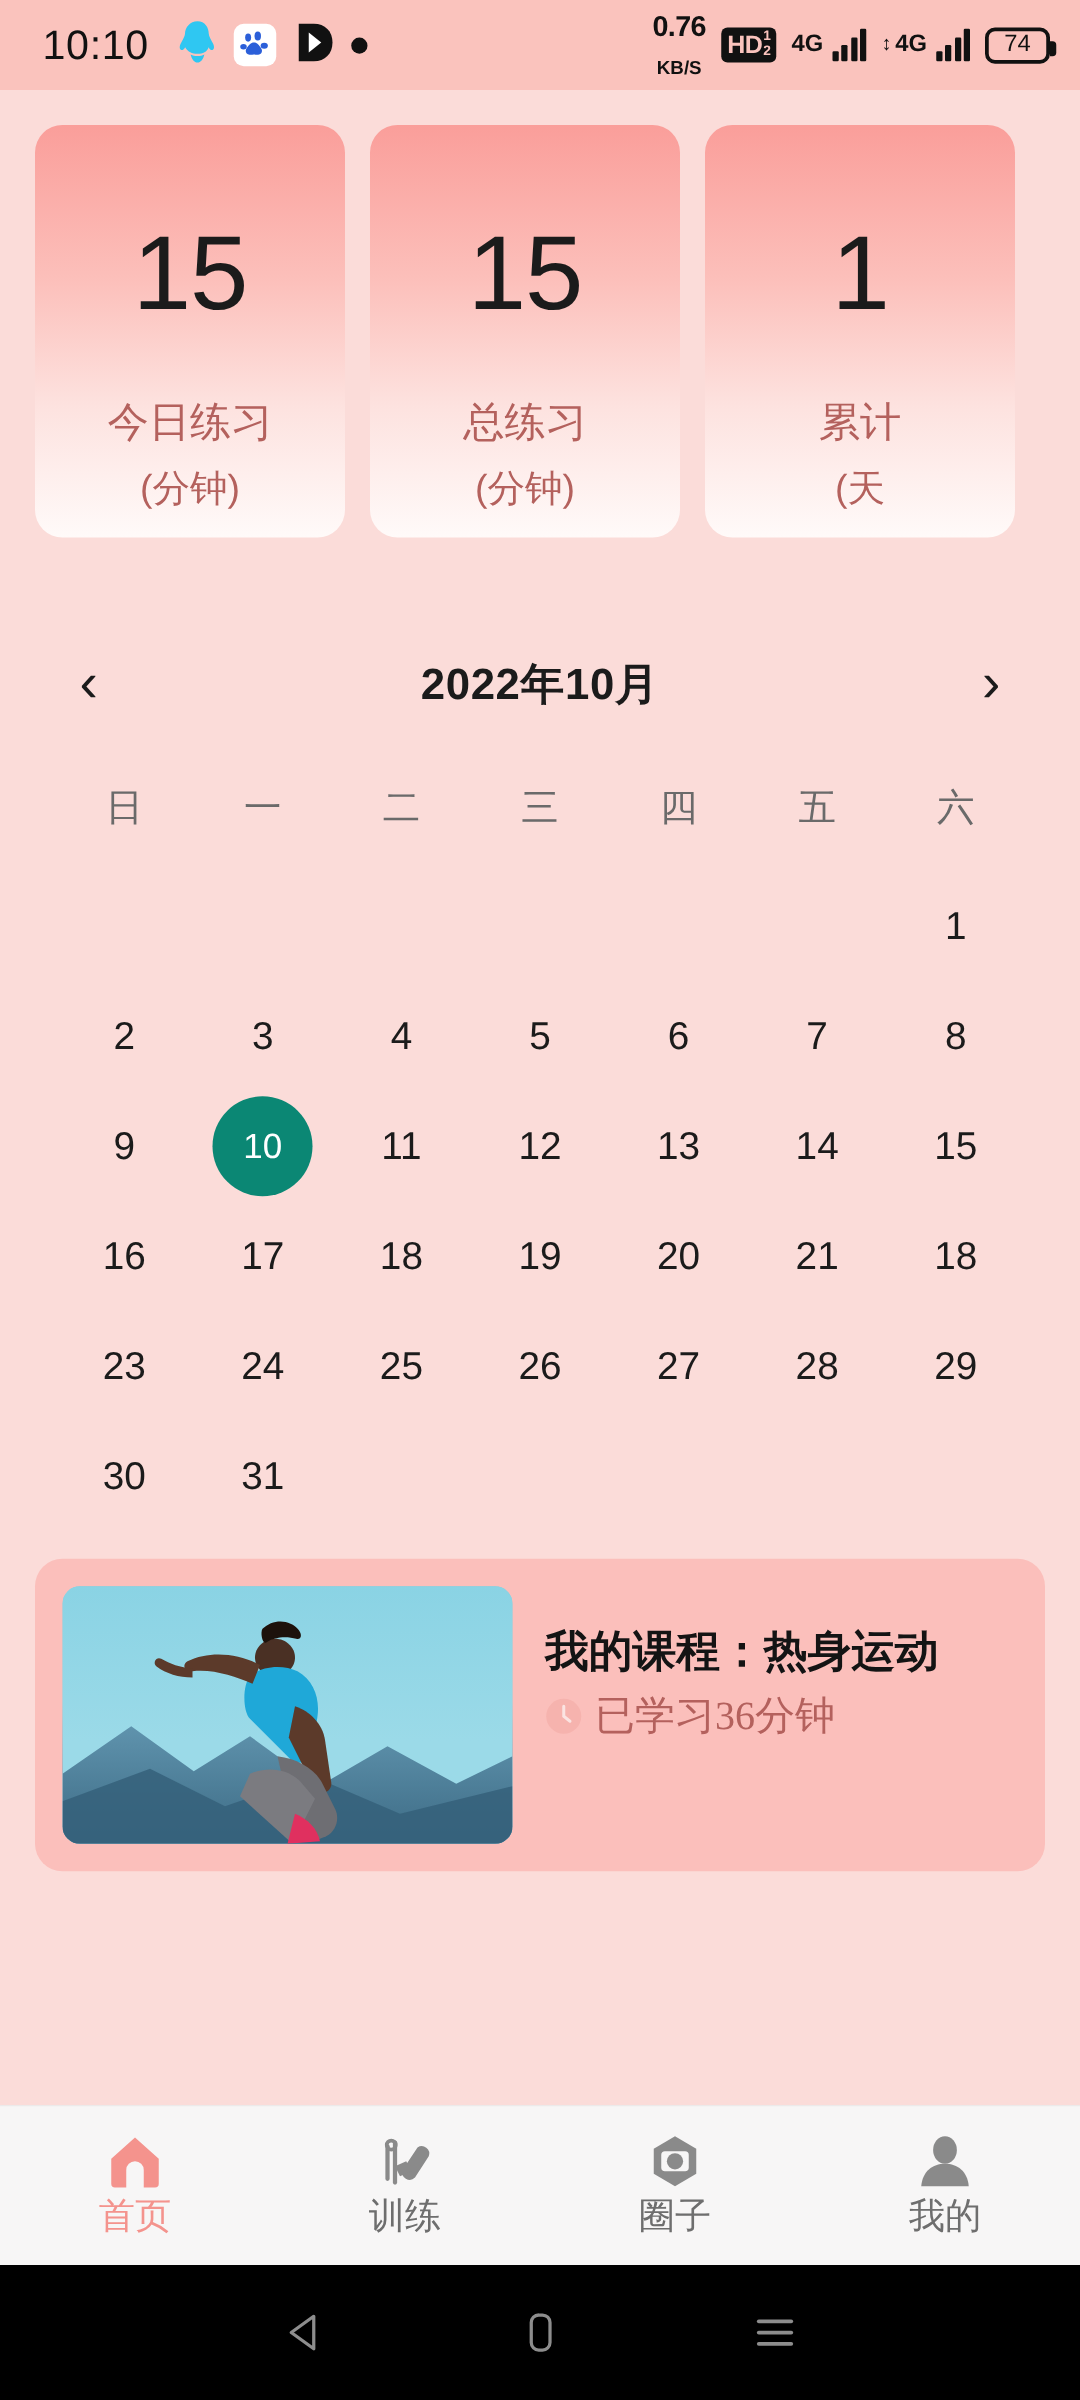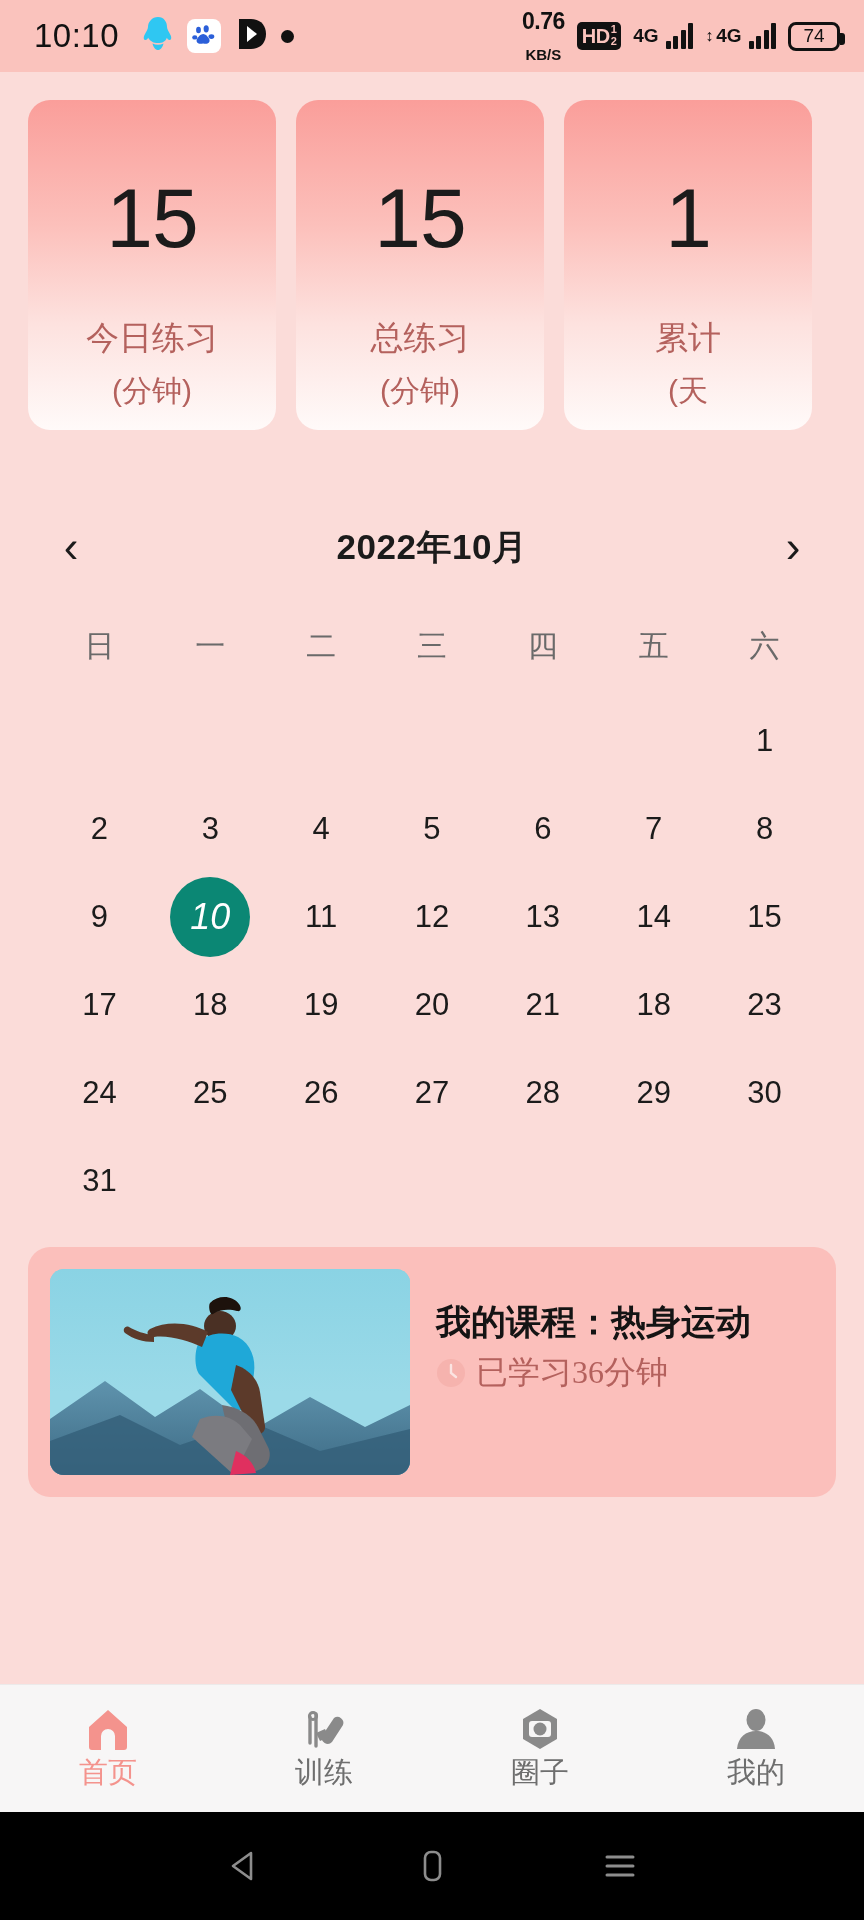--- a/index.html
+++ b/index.html
@@ -91,22 +91,21 @@
   .cal-dow { font-size: 30px; color: #6a6a6a; text-align: center; padding: 24px 0 30px; }
   .cal-cell {
     height: 88px; display: flex; align-items: center; justify-content: center;
     font-size: 31px; color: #1b1b1b;
   }
   .cal-cell.empty { color: transparent; }
   .cal-cell .sel {
     width: 80px; height: 80px; border-radius: 50%;
     background: #0b8774; color: #fff;
     display: flex; align-items: center; justify-content: center;
-    font-size: 36px;
-    font-style: italic;
+    font-size: 28px;
   }
 
   
   .course-card {
     margin: 22px 28px 0; border-radius: 22px; background: #fbbfbb;
     padding: 22px; display: flex; gap: 26px; height: 250px; overflow:hidden;
   }
   .course-thumb {
     flex: 0 0 360px; height: 206px; border-radius: 14px; overflow: hidden;
     position: relative; background: linear-gradient(180deg,#7fcfe0 0%,#8fd3e2 45%,#6aa7bd 70%,#4e7d96 100%);
@@ -275,20 +274,21 @@
           <div class="cal-cell">8</div>
           <div class="cal-cell">9</div>
           <div class="cal-cell">
             <span class="sel" style="background: rgb(11, 135, 116);">10</span>
           </div>
           <div class="cal-cell">11</div>
           <div class="cal-cell">12</div>
           <div class="cal-cell">13</div>
           <div class="cal-cell">14</div>
           <div class="cal-cell">15</div>
+          <div class="cal-cell">16</div>
           <div class="cal-cell">17</div>
           <div class="cal-cell">18</div>
           <div class="cal-cell">19</div>
           <div class="cal-cell">20</div>
           <div class="cal-cell">21</div>
           <div class="cal-cell">18</div>
           <div class="cal-cell">23</div>
           <div class="cal-cell">24</div>
           <div class="cal-cell">25</div>
           <div class="cal-cell">26</div>

